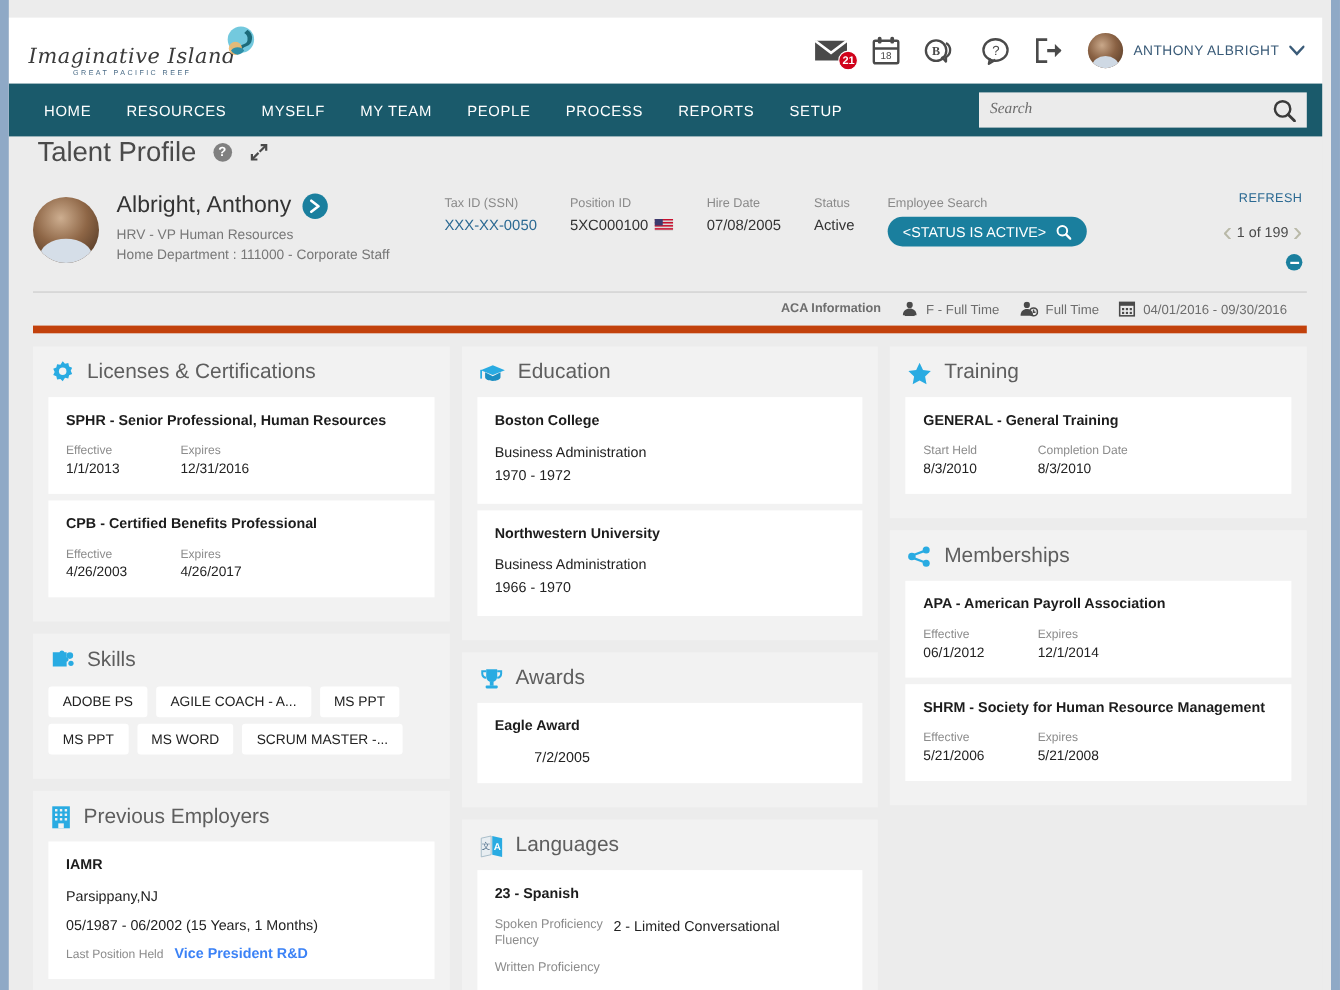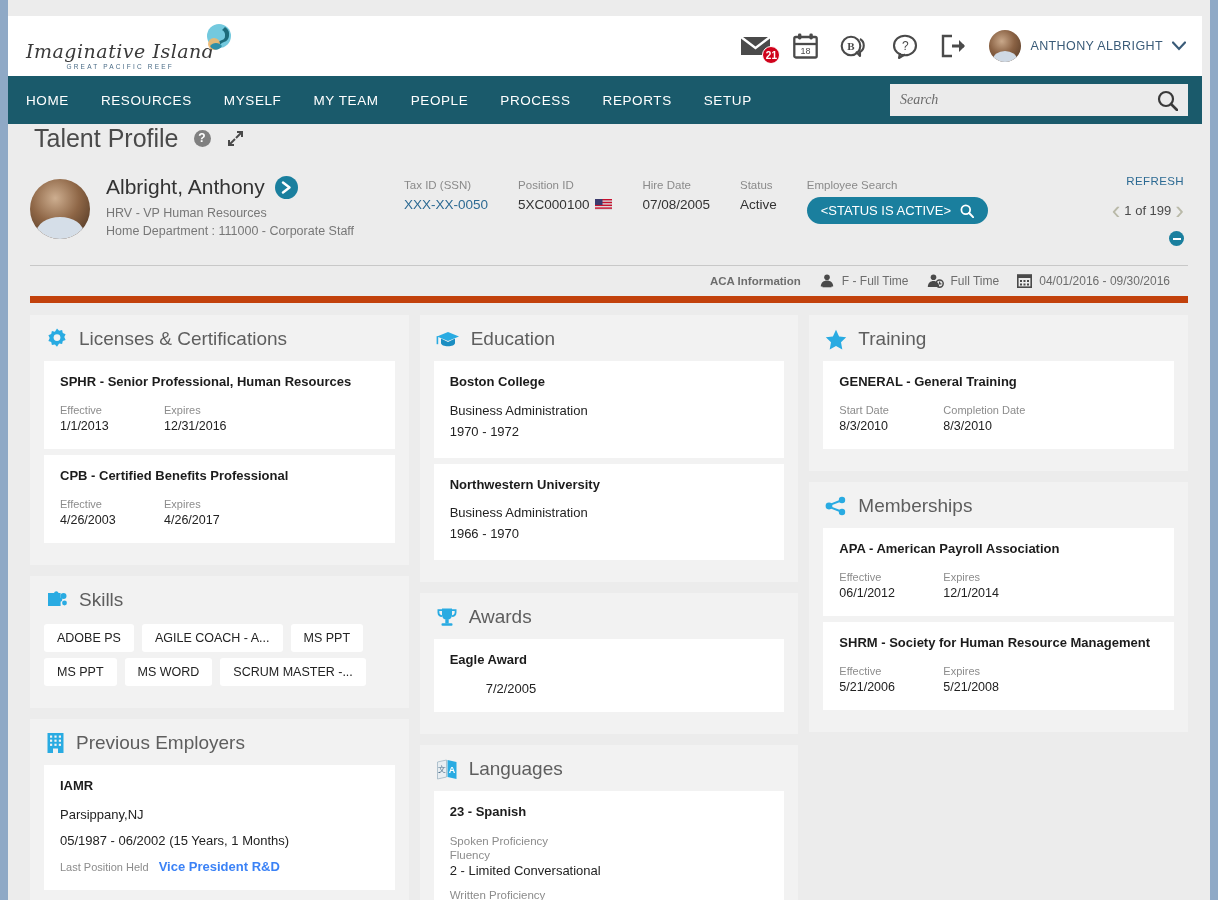--- a/index.html
+++ b/index.html
@@ -53,21 +53,21 @@
   }
   .avatar-sm:after {
     content: ""; position: absolute; left: 4px; bottom: 0; width: 24px; height: 11px;
     background: #cfd9e4; border-radius: 50% 50% 0 0 / 80% 80% 0 0;
   }
   .user-name { font-size: 12.5px; color: #3a5b78; letter-spacing: .4px; white-space: nowrap; }
 
   
   .nav {
     height: 48px; background: #1a5a6b;
-    display: flex; align-items: center; padding-left: 18px;
+    display: flex; align-items: center; padding-left: 32px;
     position: relative;
   }
   .nav a {
     color: #ffffff; font-size: 13.5px; letter-spacing: .6px;
     text-decoration: none; margin-right: 32px; white-space: nowrap;
     cursor: pointer;
   }
   .search-wrap {
     position: absolute; right: 14px; top: 8px;
     width: 298px; height: 32px; background: #ebebeb;
@@ -169,21 +169,21 @@
   .entry-line { font-size: 13px; color: #222; margin-top: 11px; line-height: 1.45; }
   .entry-line.tight { margin-top: 2px; }
 
   .chips { display: flex; flex-wrap: wrap; gap: 6px 8px; padding: 2px 14px 0 14px; }
   .chip {
     background: #fff; border-radius: 3px; padding: 7px 13px;
     font-size: 12.5px; color: #222; white-space: nowrap; cursor: pointer;
   }
 
   .awards-date { font-size: 13px; color: #222; margin-top: 12px; padding-left: 36px; }
-  .lang-row { display: flex; margin-top: 13px; flex-direction: column; }
+  .lang-row { display: flex; margin-top: 13px; }
   .lang-label { font-size: 11.5px; color: #8c8c8c; width: 108px; line-height: 1.25; }
   .lang-val { font-size: 13px; color: #222; }
 
   svg { display: block; }
 </style>
 </head>
 <body>
 
 <div class="page">
 <div class="page-inner">
@@ -595,21 +595,21 @@
               <path fill="#29abe2" d="M11 0.8 l3.1 6.6 l7.1 0.9 l-5.2 5 l1.3 7.1 L11 16.9 l-6.3 3.5 l1.3 -7.1 l-5.2 -5 l7.1 -0.9 z"></path>
             </svg>
           </span>
           <span class="card-title">Training</span>
         </div>
         <div class="card-body">
           <div class="entry">
             <div class="entry-title">GENERAL - General Training</div>
             <div class="kv-row">
               <div class="kv">
-                <div class="kv-label">Start Date</div>
+                <div class="kv-label">Start Held</div>
                 <div class="kv-value">8/3/2010</div>
               </div>
               <div class="kv">
                 <div class="kv-label">Completion Date</div>
                 <div class="kv-value">8/3/2010</div>
               </div>
             </div>
           </div>
         </div>
       </div>

